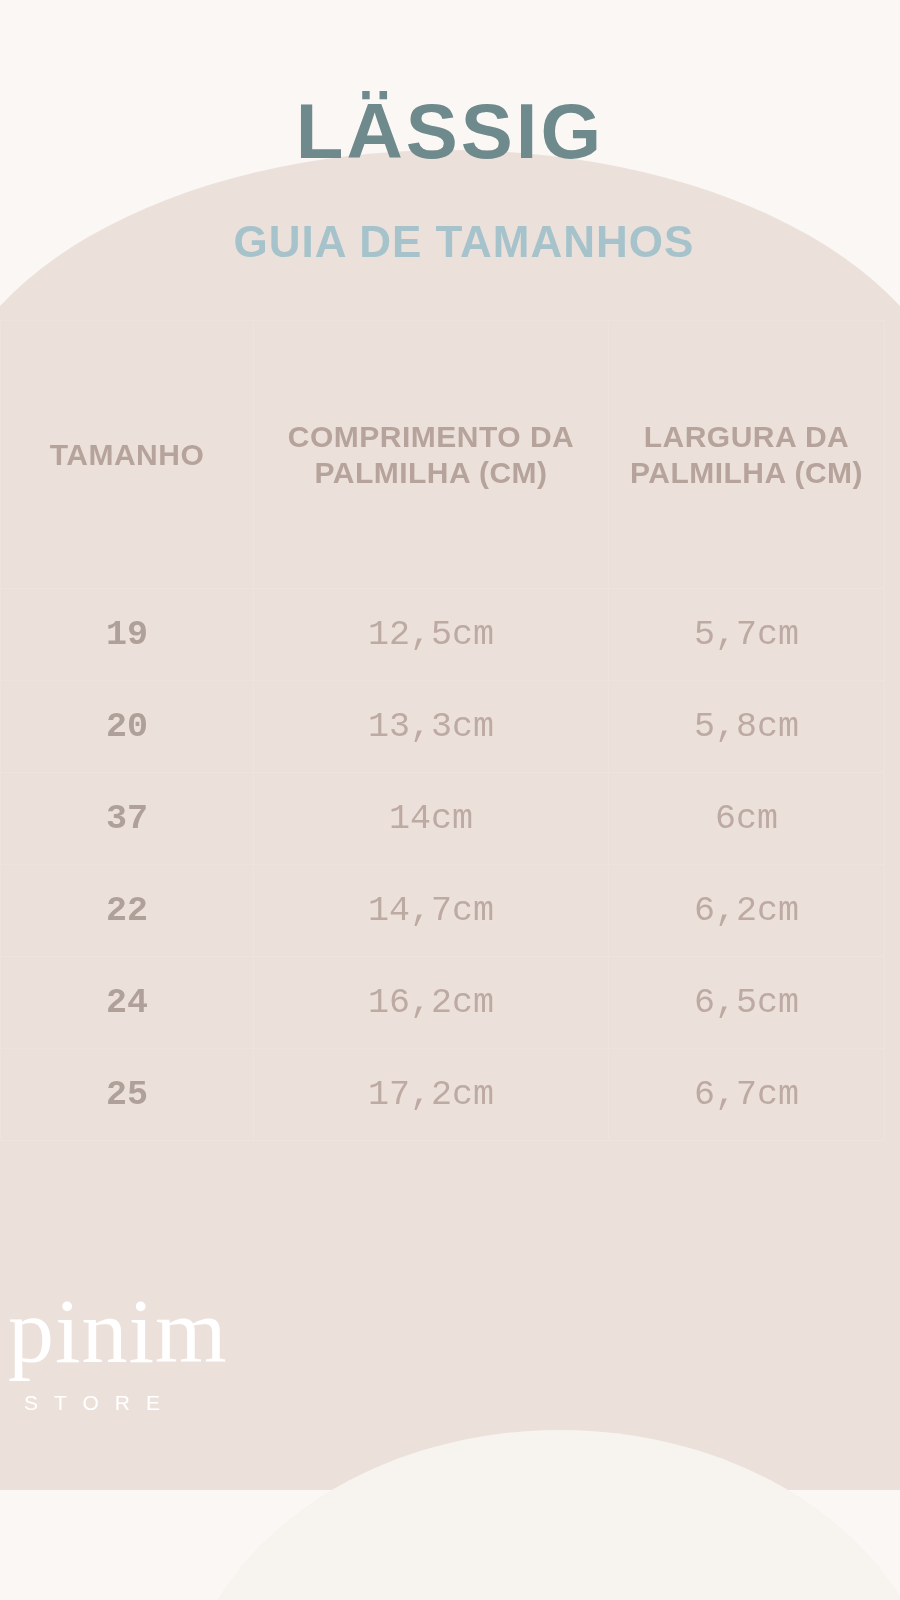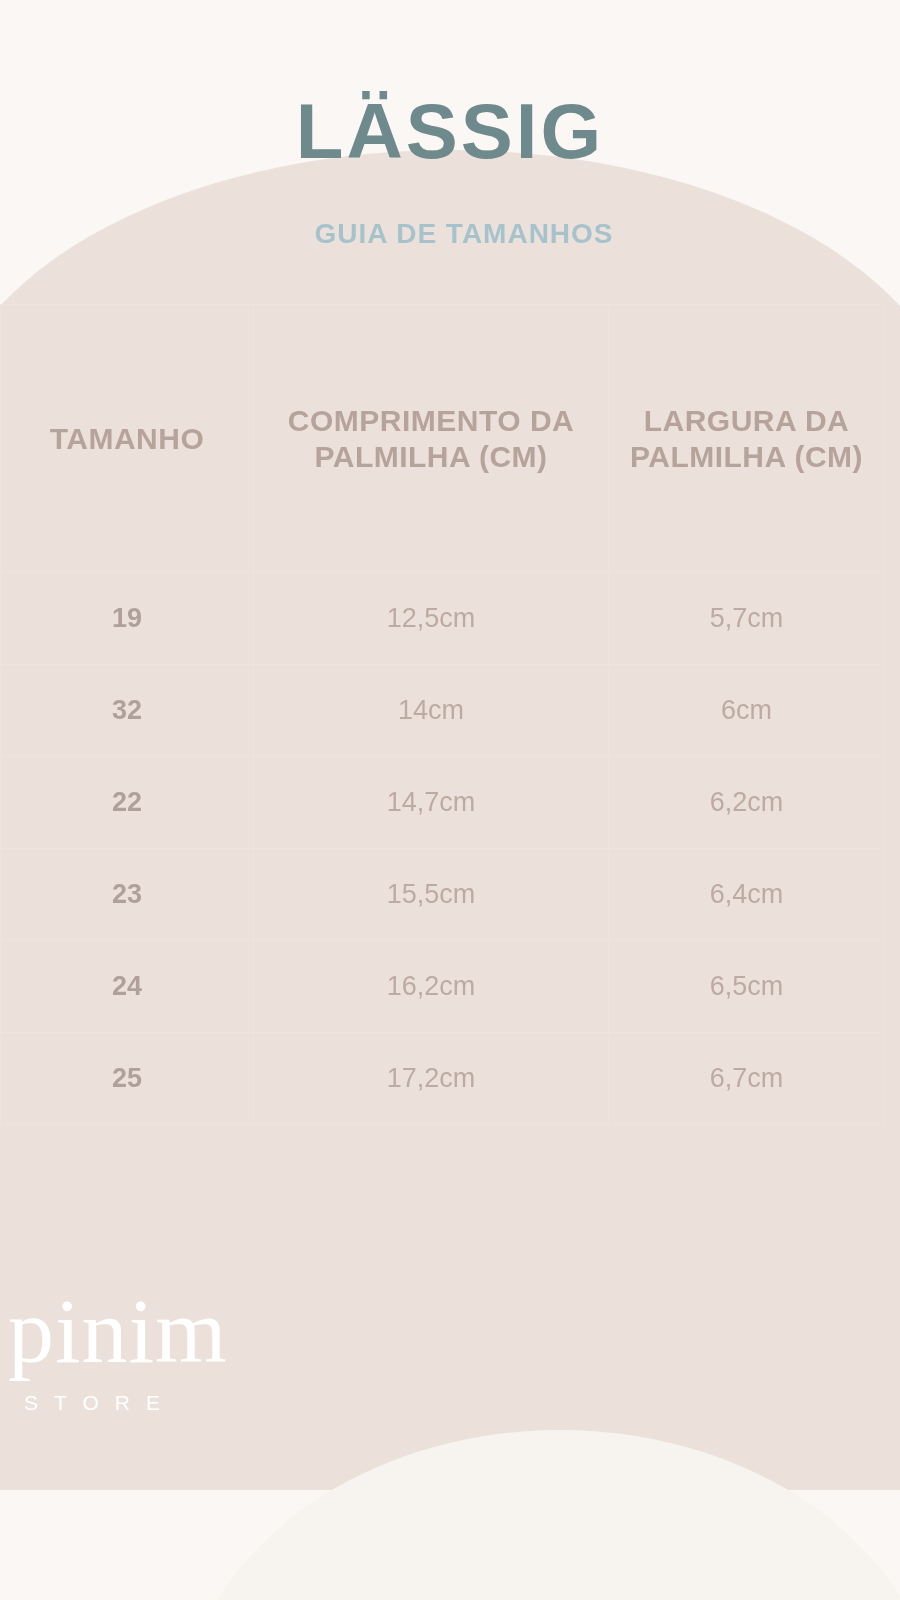--- a/index.html
+++ b/index.html
@@ -54,21 +54,21 @@
     font-size: 78px;
     font-weight: bold;
     letter-spacing: 3px;
     color: #6e8a8c;
     margin: 0;
     padding-top: 92px;
     line-height: 1;
   }
   .guide-subtitle {
     text-align: center;
-    font-size: 28px;
+    font-size: 44px;
     font-weight: bold;
     letter-spacing: 1px;
     color: #a6c3cc;
     margin: 0;
     padding-top: 50px;
     line-height: 1;
     padding-left: 28px;
   }
 
   
@@ -96,21 +96,22 @@
     height: 255px;
     padding: 6px 10px;
     text-transform: uppercase;
   }
   col.c1 { width: 253px; }
   col.c2 { width: 355px; }
   col.c3 { width: 276px; }
 
   table.size-table tbody td {
     height: 89px;
-    font-size: 27px;
+    font-size: 35px;
+    font-family: Liberation Mono, monospace;
   }
   table.size-table tbody td.size-col {
     font-weight: bold;
     color: #b0a09a;
   }
   table.size-table tbody td.val-col {
     font-weight: normal;
     color: #bdaba3;
   }
 
@@ -164,33 +165,33 @@
           <th>LARGURA DA PALMILHA (CM)</th>
         </tr>
       </thead>
       <tbody>
         <tr>
           <td class="size-col">19</td>
           <td class="val-col">12,5cm</td>
           <td class="val-col">5,7cm</td>
         </tr>
         <tr>
-          <td class="size-col">32</td>
+          <td class="size-col">20</td>
+          <td class="val-col">13,3cm</td>
+          <td class="val-col">5,8cm</td>
+        </tr>
+        <tr>
+          <td class="size-col">37</td>
           <td class="val-col">14cm</td>
           <td class="val-col">6cm</td>
         </tr>
         <tr>
           <td class="size-col">22</td>
           <td class="val-col">14,7cm</td>
           <td class="val-col">6,2cm</td>
-        </tr>
-        <tr>
-          <td class="size-col">23</td>
-          <td class="val-col">15,5cm</td>
-          <td class="val-col">6,4cm</td>
         </tr>
         <tr>
           <td class="size-col">24</td>
           <td class="val-col">16,2cm</td>
           <td class="val-col">6,5cm</td>
         </tr>
         <tr>
           <td class="size-col">25</td>
           <td class="val-col">17,2cm</td>
           <td class="val-col">6,7cm</td>

